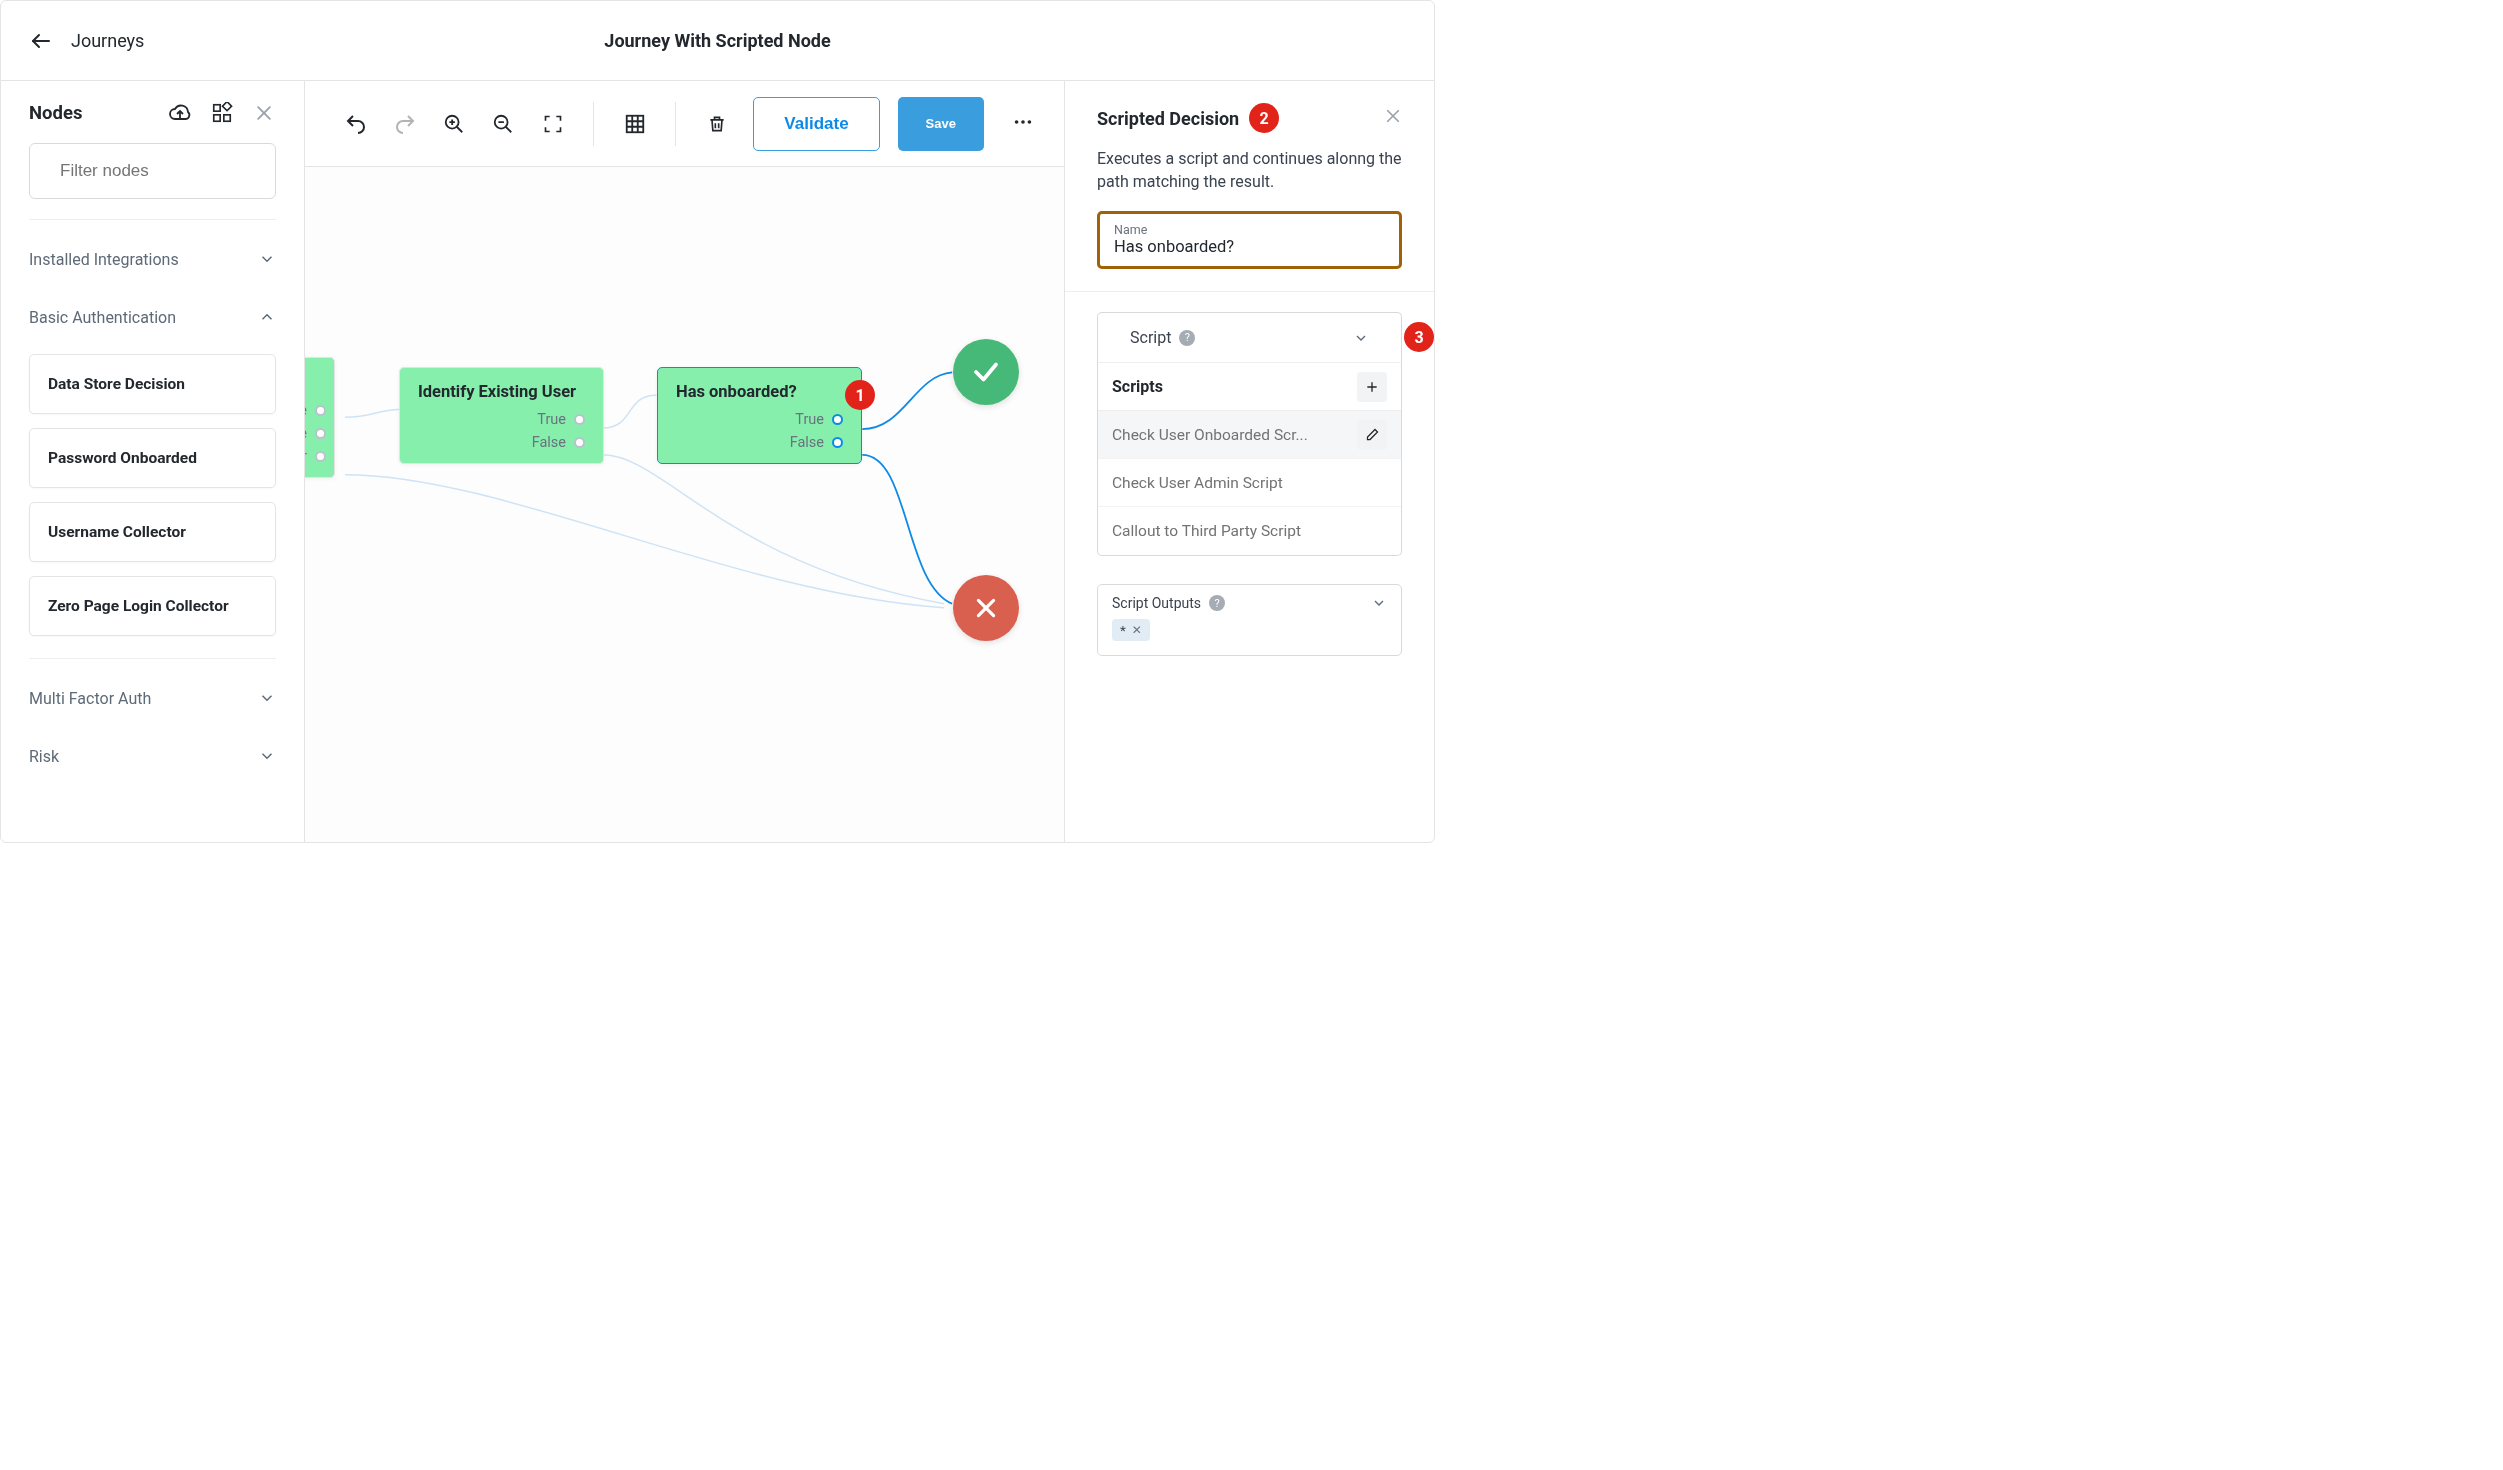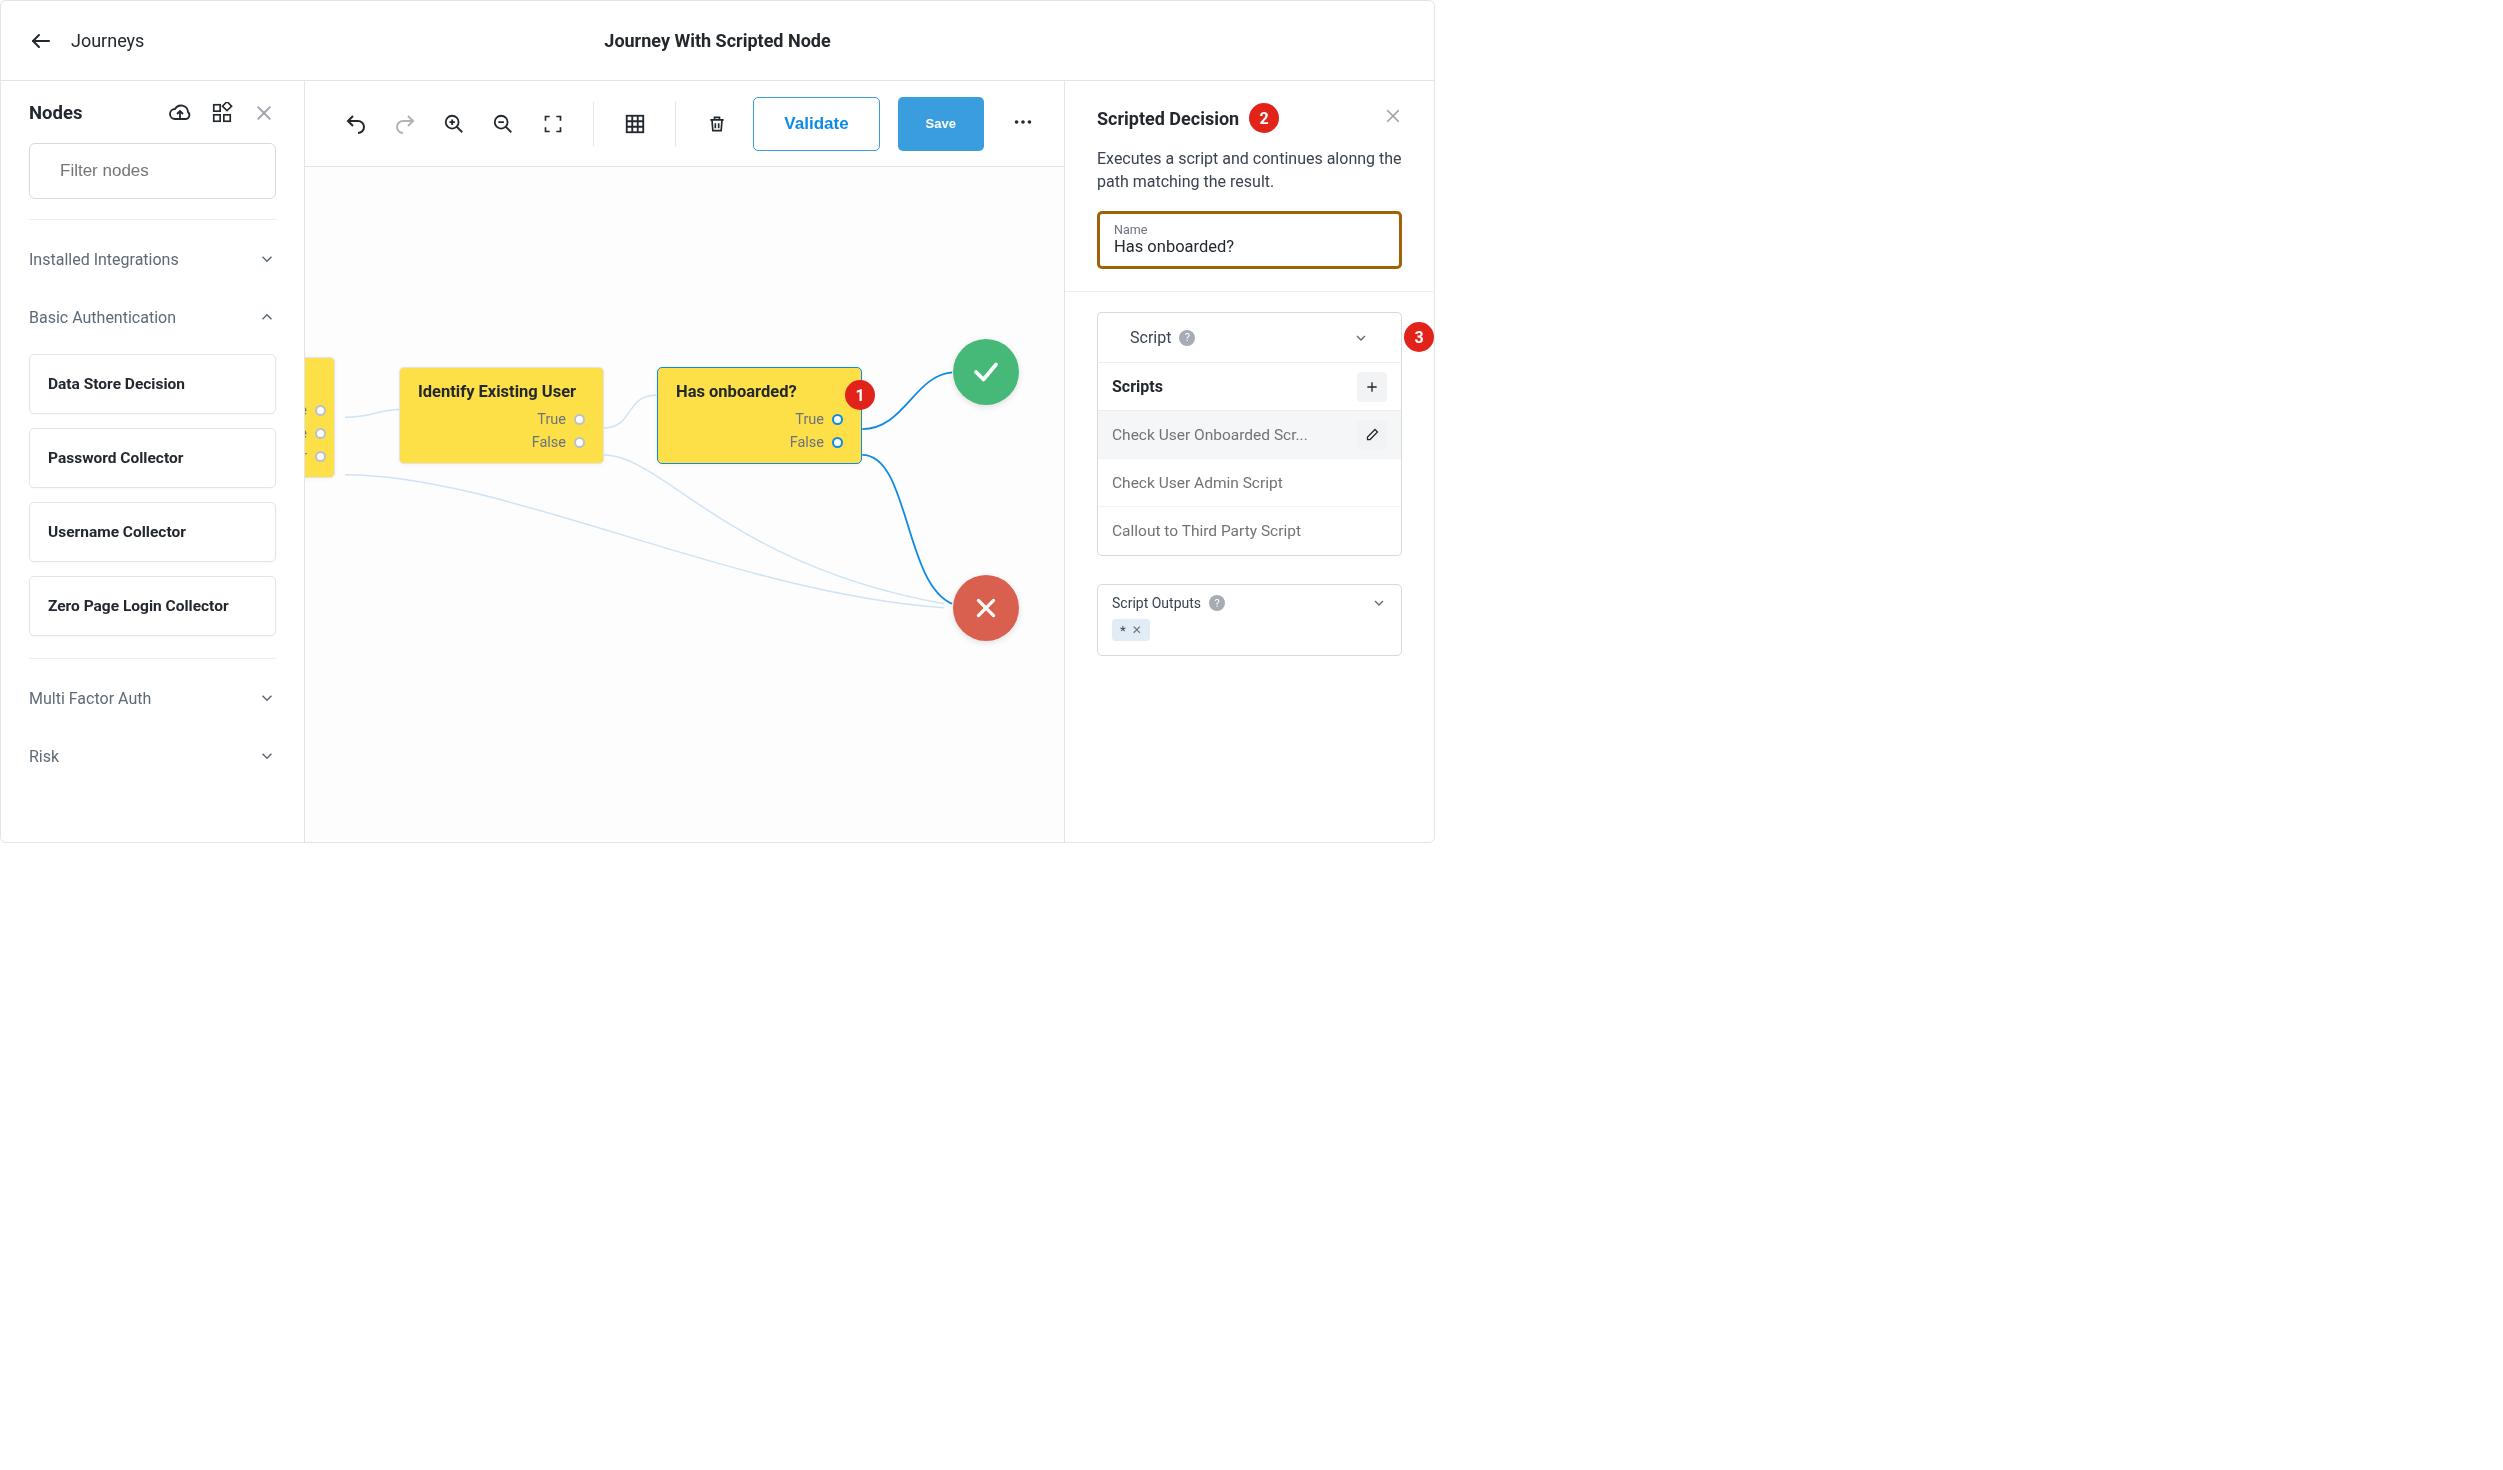--- a/index.html
+++ b/index.html
@@ -71,21 +71,21 @@
   height:54px; padding:0 30px; font-size:17px; font-weight:600; cursor:pointer;
 }
 .btn-primary {
   border:none; background:#3a9dde; color:#fff; border-radius:5px;
   height:54px; padding:0 28px; font-size:13px; font-weight:600; cursor:pointer; margin-left:10px;
 }
 .more-dots { margin-left: 20px; cursor:pointer;}
 .canvas { flex:1; position:relative; background:#fdfdfd; overflow:hidden;}
 
 .cnode {
-  position:absolute; background:#fde047; border:1px solid #e4e4e4; border-radius:5px;
+  position:absolute; background:#86efac; border:1px solid #e4e4e4; border-radius:5px;
   box-shadow:0 1px 4px rgba(0,0,0,0.05); padding:14px 18px 12px 18px;
 }
 .cnode .nt { font-weight:700; font-size:16.5px; margin-bottom:10px; white-space:nowrap;}
 .cnode .ports { display:flex; flex-direction:column; align-items:flex-end; gap:6px;}
 .cnode .port { display:flex; align-items:center; gap:8px; color:#6b7280; font-size:14.5px;}
 .dot { width:11px; height:11px; border-radius:50%; background:#fff; border:2px solid #b9c2cc;}
 .dot.blue{ border-color:#0d8ae6;}
 .cnode.sel { border:1.5px solid #0d8ae6;}
 .cnode.faded { color:#6b7280;}
 .endnode {
@@ -217,21 +217,21 @@
     <span>Basic Authentication</span>
     <svg class="chev" viewBox="0 0 24 24" fill="none" stroke="#5e6a78" stroke-width="2">
           <polyline points="6 15 12 9 18 15"></polyline>
         </svg>
   </div>
   <div class="nodelist">
     <div class="node-chip">
           <span>Data Store Decision</span>
         </div>
     <div class="node-chip">
-          <span>Password Collector</span>
+          <span>Password Onboarded</span>
         </div>
     <div class="node-chip">
           <span>Username Collector</span>
         </div>
     <div class="node-chip">
           <span>Zero Page Login Collector</span>
         </div>
   </div>
   <hr class="hr">
 

